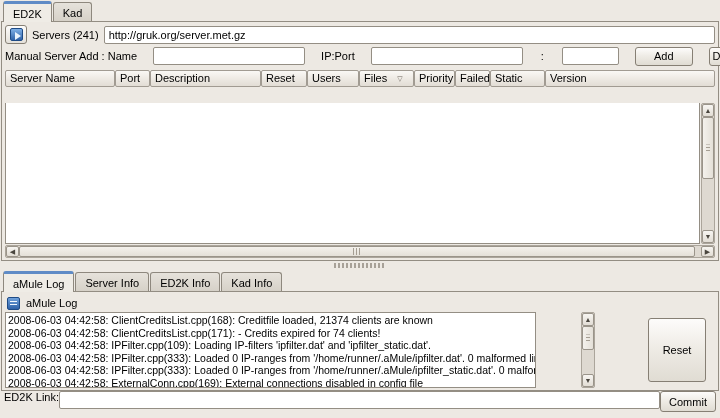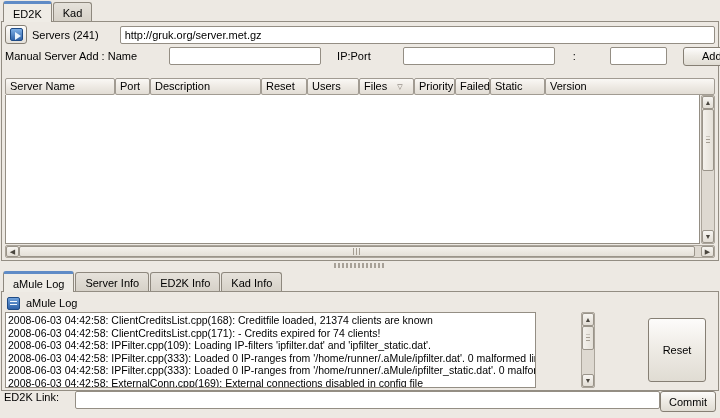--- a/index.html
+++ b/index.html
@@ -31,21 +31,21 @@
   .panel { background:#EDE9E3; border:1px solid #938D83; margin:0 1px; position:relative; z-index:1; }
   .main-panel { height:242px; display:flex; flex-direction:column; padding:2px 3px 0 3px; }
   
   .row { display:flex; align-items:center; }
   .row1 { height:22px; gap:5px; }
   .row2 { height:21px; gap:16px; }
   .lbl { white-space:nowrap; }
   .txt {
     height:18px; border:1px solid #948E84; border-radius:2px;
     background:#FFFFFF; font-family:"Liberation Sans",sans-serif; font-size:11px;
-    padding:0 4px; outline:none;margin-left:16px;
+    padding:0 4px; outline:none;
   }
   .flex { flex:1; }
   .name-in { width:170px; }
   .ip-in { width:160px; }
   .port-in { width:57px; }
   .colon { margin:0 2px; }
   .btn {
     height:19px; min-width:58px; padding:0 0;
     background: linear-gradient(#FDFCFB, #EFECE6 45%, #E0DCD3);
     border:1px solid #867F74; border-radius:3px;
@@ -65,21 +65,21 @@
     border:1px solid #1E4A85; border-radius:2px;
   }
   .play-tri {
     position:absolute; left:4px; top:2.5px;
     width:0; height:0;
     border-left:6px solid #EAF3FC;
     border-top:4px solid transparent;
     border-bottom:4px solid transparent;
   }
   
-  .thead { display:flex; margin-top:11px; height:17px; }
+  .thead { display:flex; margin-top:3px; height:33px; }
   .th {
     height:17px; display:flex; align-items:center;
     background: linear-gradient(#FAF8F5, #EEEAE4 50%, #E2DDD5);
     border:1px solid #A19B92; border-radius:2px;
     padding:0 4px; white-space:nowrap; overflow:hidden;
     margin-right:0px; cursor:default;
   }
   .c0{width:110px}.c1{width:83px}.c2{width:35px}.c3{width:111px}.c4{width:46px}
   .c5{width:52px}.c6{width:55px}.c7{width:41px}.c8{width:35px}.c9{width:55px}.c10{flex:1}
   .sort-arrow { font-size:7px; color:#6B655C; margin-left:10px; line-height:1; }

